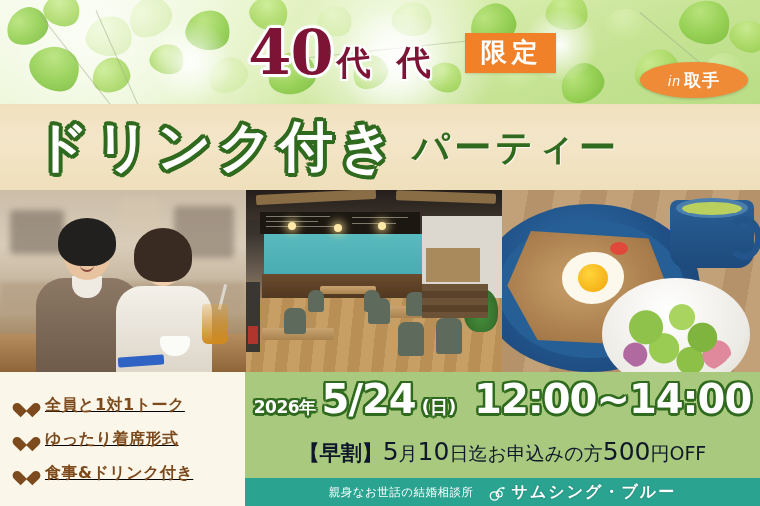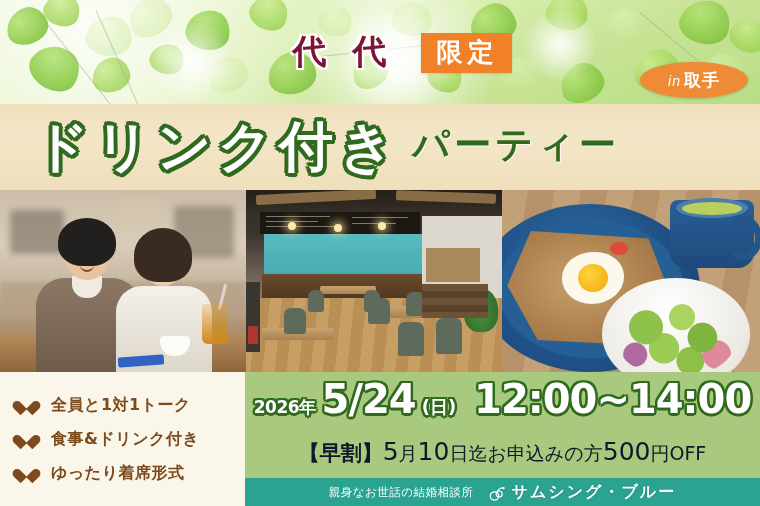--- a/index.html
+++ b/index.html
@@ -76,21 +76,21 @@
     font-family:"DejaVu Sans","Liberation Sans",sans-serif;
     font-weight:700;font-size:54px;line-height:1;color:#ffffff;
     letter-spacing:6px;
     text-shadow:
       -3px -3px 0 #2f6a1e, 3px -3px 0 #2f6a1e, -3px 3px 0 #2f6a1e, 3px 3px 0 #2f6a1e,
       -4px 0 0 #2f6a1e, 4px 0 0 #2f6a1e, 0 -4px 0 #2f6a1e, 0 4px 0 #2f6a1e,
       -2px -4px 0 #2f6a1e, 2px 4px 0 #2f6a1e;
   }
   .title-sub{
     margin-left:12px;
-    font-family:Liberation Mono, monospace;
+    font-family:Liberation Serif, serif;
     font-weight:700;font-size:37px;line-height:1;color:#2f6a1e;
     letter-spacing:4px;
     text-shadow:1px 1px 0 rgba(255,255,255,.7);
   }
   .venue-pill{
     position:absolute;right:12px;top:62px;
     background:#ef8a36;border-radius:50%/50%;
     width:108px;height:36px;
     display:flex;align-items:center;justify-content:center;
     box-shadow:0 1px 3px rgba(0,0,0,.18);
@@ -169,21 +169,21 @@
       radial-gradient(circle at 84% 70%,#e0899c 0 12%,transparent 13%),
       radial-gradient(circle at 16% 70%,#b06aa0 0 10%,transparent 11%),
       radial-gradient(circle at 62% 78%,#8dc046 0 14%,transparent 15%);}
 
   
   .bottom{position:absolute;left:0;top:372px;width:760px;height:134px;display:flex;}
   .bullets{
     width:245px;height:134px;background:#faf6ea;
     display:flex;flex-direction:column;justify-content:center;padding-left:18px;box-sizing:border-box;gap:13px;
   }
-  .bullet{display:flex;align-items:flex-start;gap:16px;}
+  .bullet{display:flex;align-items:center;gap:10px;text-decoration:underline;}
   .heart{
     width:17px;height:16px;position:relative;flex:0 0 auto;
   }
   .heart:before,.heart:after{
     content:"";position:absolute;width:9px;height:14px;background:#7c4a1c;border-radius:9px 9px 0 0;top:0;
   }
   .heart:before{left:8px;transform:rotate(45deg);transform-origin:0 100%;}
   .heart:after{left:0;transform:rotate(-45deg);transform-origin:100% 100%;}
   .bullet-text{
     font-family:"DejaVu Sans","Liberation Sans",sans-serif;
@@ -265,20 +265,21 @@
       <div class="stem" style="left:96px;top:10px;width:130px;transform:rotate(66deg);"></div>
       <div class="stem" style="left:300px;top:58px;width:190px;transform:rotate(-6deg);"></div>
       <div class="stem" style="left:640px;top:12px;width:120px;transform:rotate(40deg);"></div>
       <div class="glow" style="left:146px;top:22px;width:90px;height:80px;"></div>
       <div class="glow" style="left:330px;top:14px;width:130px;height:96px;"></div>
       <div class="glow" style="left:520px;top:10px;width:80px;height:70px;"></div>
     </div>
 
     <div class="hero-inner">
       <div class="age-line">
+        <span class="age-num">40</span>
         <span class="age-dai">代</span>
         <span class="age-gap"></span>
         <span class="age-dai">代</span>
         <span class="limited-box">
           <span>限定</span>
         </span>
       </div>
     </div>
   </div>
 
@@ -376,25 +377,25 @@
 
   <div class="bottom">
 
     <div class="bullets">
       <div class="bullet">
         <span class="heart"></span>
         <span class="bullet-text">全員と1対1トーク</span>
       </div>
       <div class="bullet">
         <span class="heart"></span>
-        <span class="bullet-text">食事&amp;ドリンク付き</span>
+        <span class="bullet-text">ゆったり着席形式</span>
       </div>
       <div class="bullet">
         <span class="heart"></span>
-        <span class="bullet-text">ゆったり着席形式</span>
+        <span class="bullet-text">食事&amp;ドリンク付き</span>
       </div>
     </div>
 
     <div class="right-col">
       <div class="green-zone"></div>
 
       <div class="date-row">
         <span class="ow year">2026年</span>
         <span class="ow bigdate">5/24</span>
         <span class="ow dow">(日)</span>

